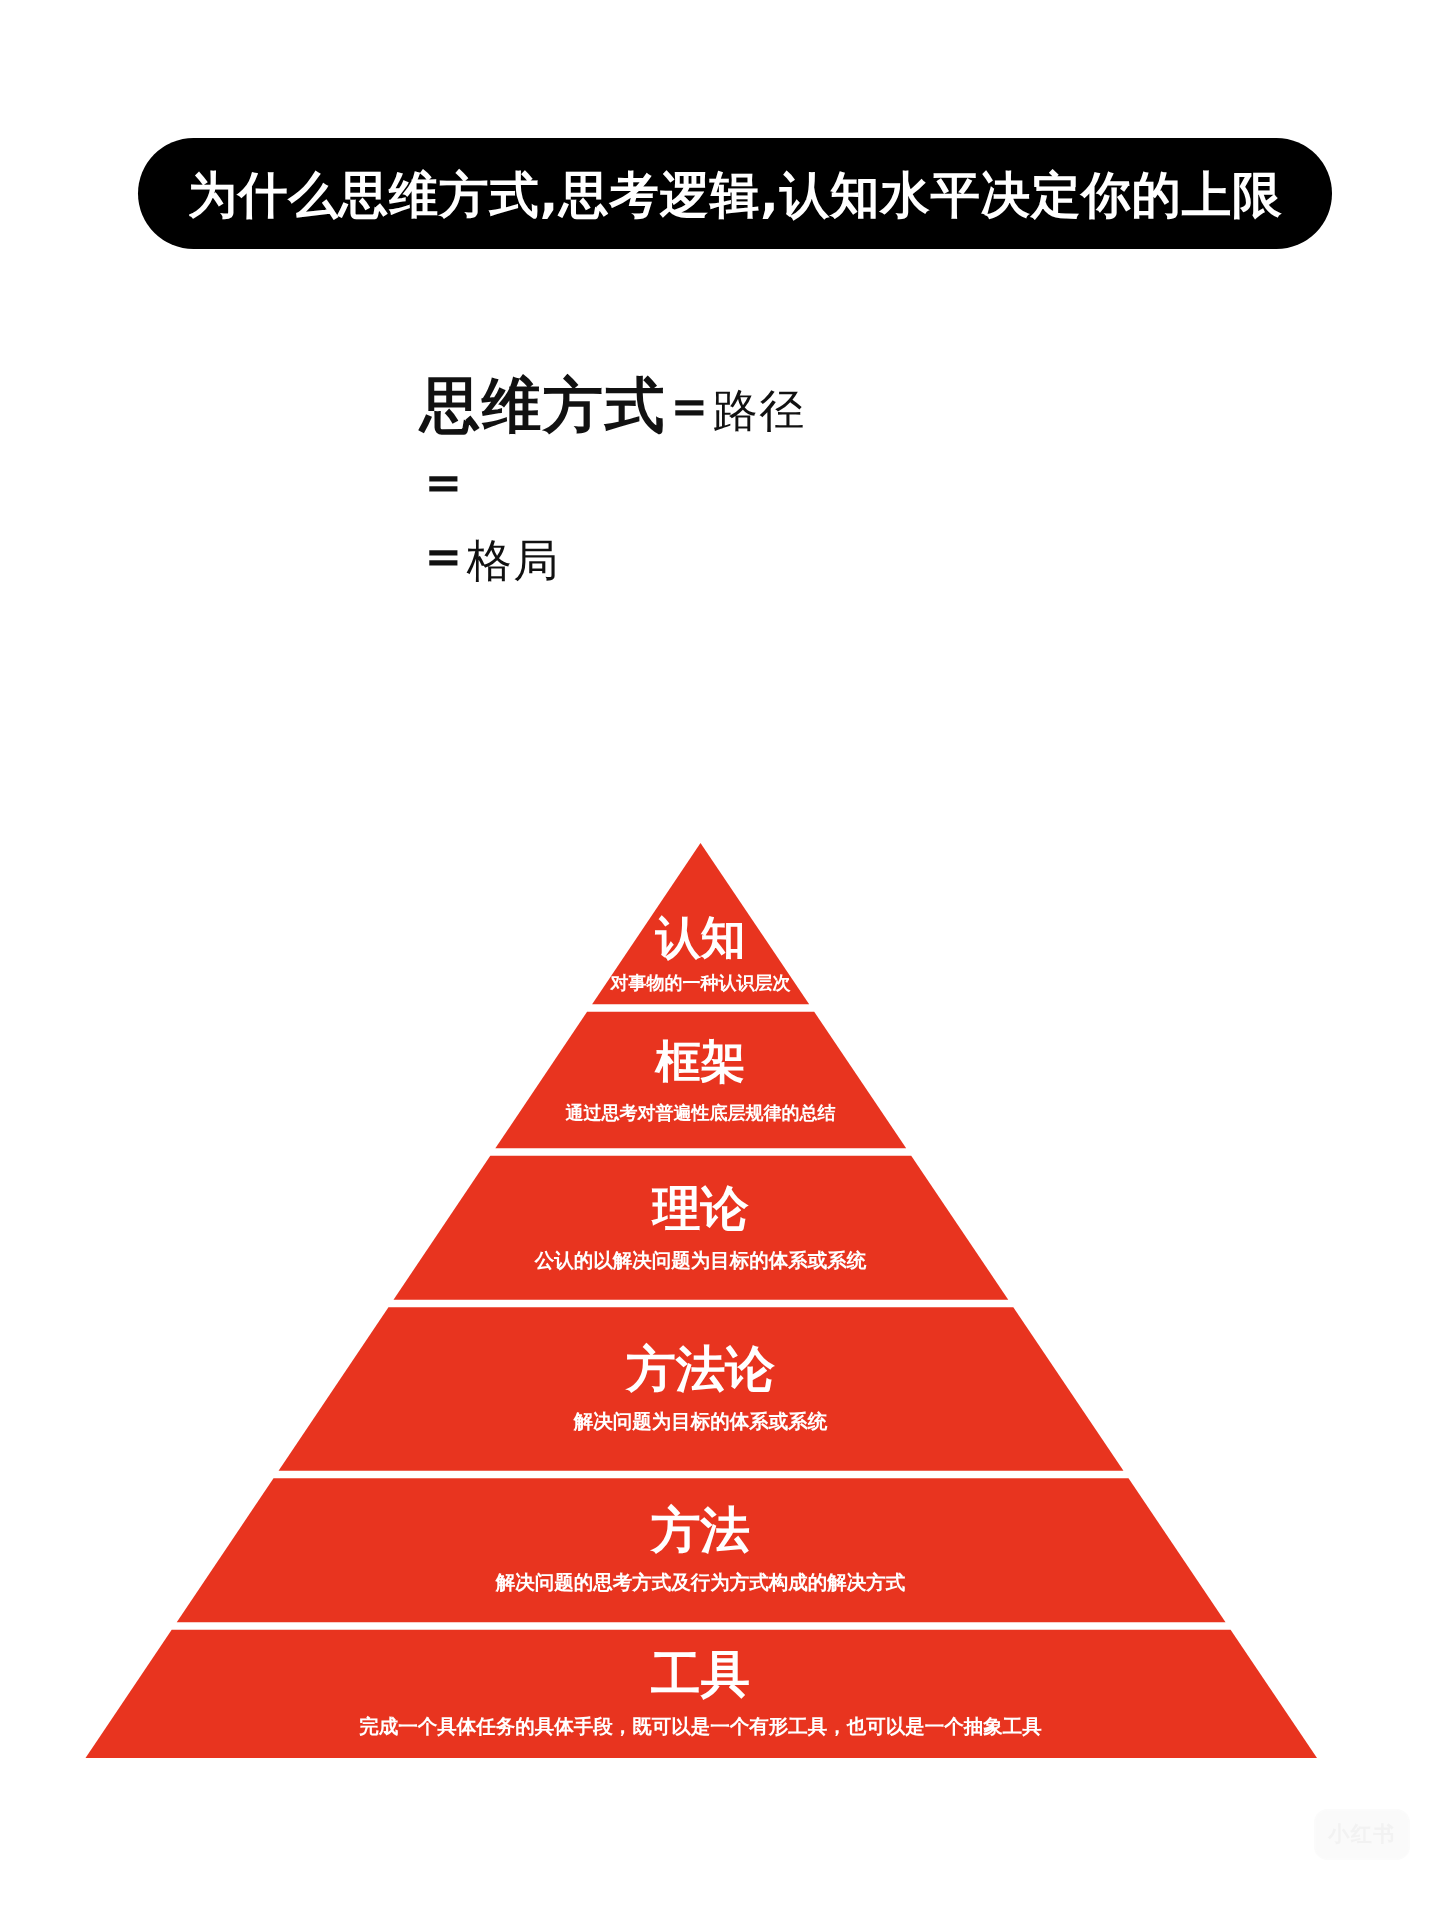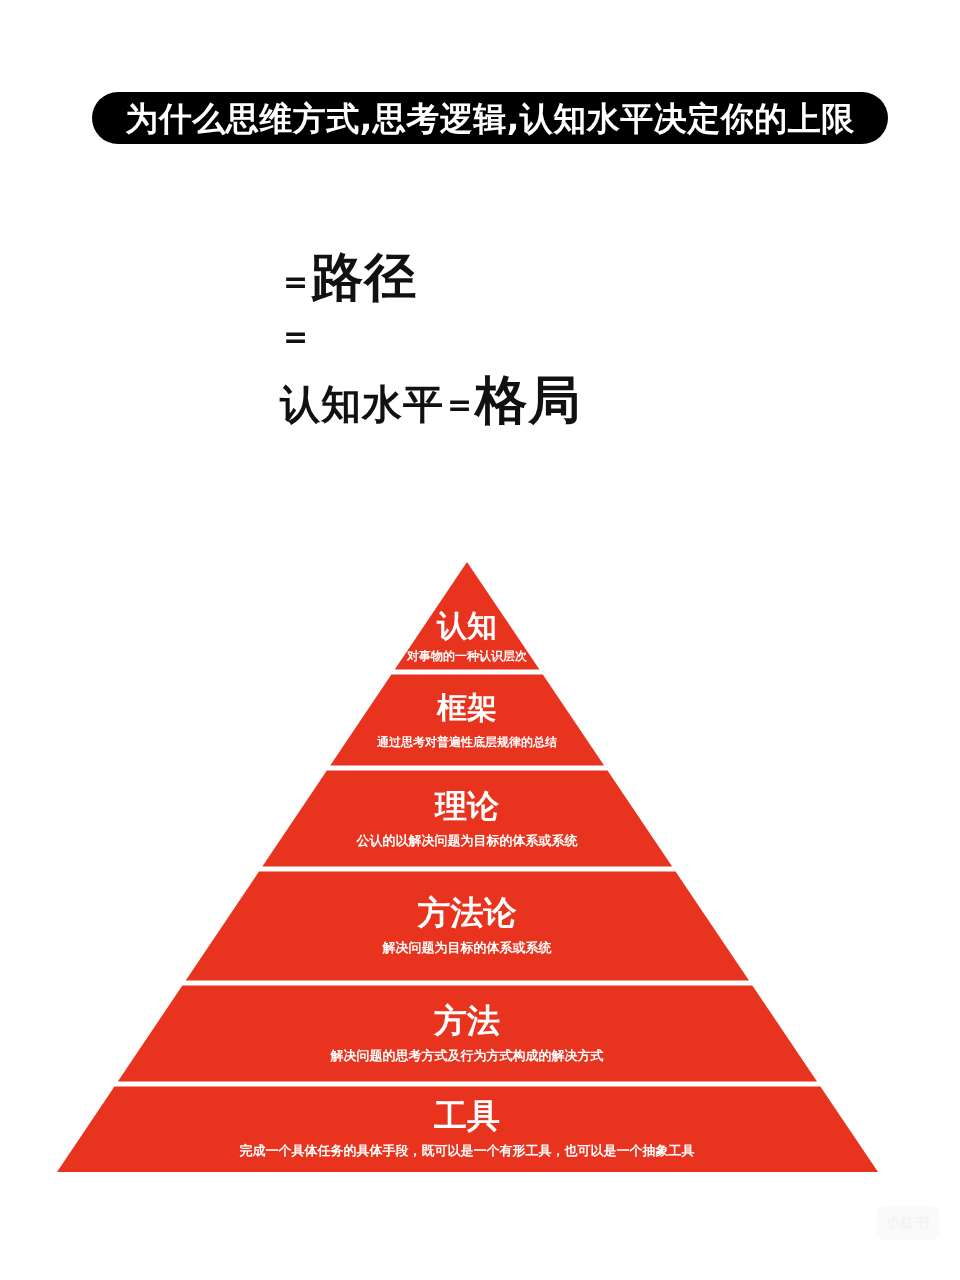--- a/index.html
+++ b/index.html
@@ -16,21 +16,21 @@
     font-family: "DejaVu Sans", "Liberation Sans", sans-serif;
     background: #ffffff;
   }
 
   
   #title-banner {
     position: absolute;
     left: 92px;
     top: 92px;
     width: 796px;
-    height: 52px;
+    height: 74px;
     background: #000000;
     border-radius: 37px;
     display: flex;
     align-items: center;
     justify-content: center;
     box-sizing: border-box;
   }
   #title-text {
     color: #ffffff;
     font-size: 33px;
@@ -66,22 +66,22 @@
     line-height: 1.15;
   }
   .eq-sign {
     font-size: 30px;
     font-weight: bold;
     padding: 0 3px;
     position: relative;
     top: -3px;
   }
   .eq-right {
-    font-size: 52px;
-    font-weight: bold;
+    font-size: 30px;
+    font-weight: normal;
     letter-spacing: 1px;
     line-height: 1.15;
   }
 
   
   #pyramid-wrap {
     position: absolute;
     left: 0;
     top: 0;
     width: 960px;
@@ -126,28 +126,28 @@
 </style>
 </head>
 <body>
 
 <div id="title-banner">
   <span id="title-text">为什么思维方式,思考逻辑,认知水平决定你的上限</span>
 </div>
 
 <div id="equation-list">
   <div class="equation-row">
+    <span class="eq-left">思维方式</span>
     <span class="eq-sign">=</span>
     <span class="eq-right">路径</span>
   </div>
   <div class="equation-row">
     <span class="eq-sign">=</span>
   </div>
   <div class="equation-row">
-    <span class="eq-left">认知水平</span>
     <span class="eq-sign">=</span>
     <span class="eq-right">格局</span>
   </div>
 </div>
 
 <div id="pyramid-wrap">
   <svg id="pyramid-svg" width="960" height="1280" viewBox="0 0 960 1280" xmlns="http://www.w3.org/2000/svg">
     <g id="pyramid-tiers">
         <polygon points="467,562 539.4303278688525,669.5 394.74590163934425,669.5" fill="#e8341f"></polygon>
         <polygon points="391.38524590163934,674.5 542.7991803278688,674.5 604.1122950819672,765.5 330.22131147540983,765.5" fill="#e8341f"></polygon>

